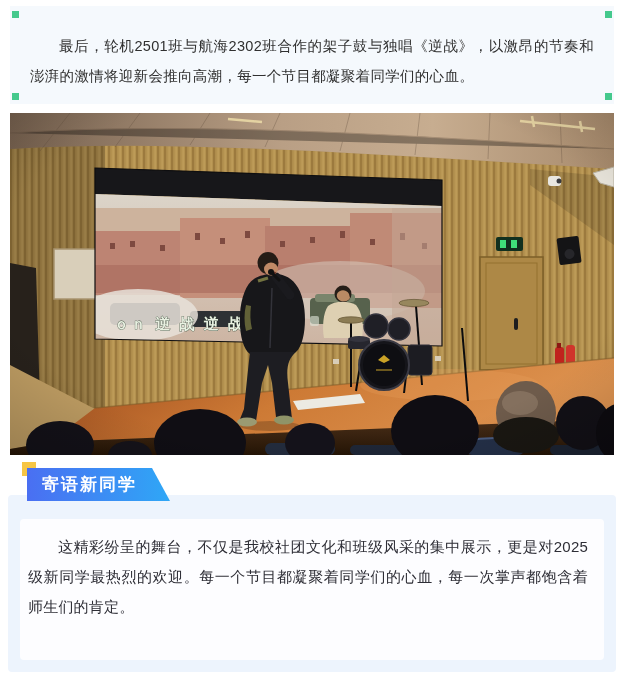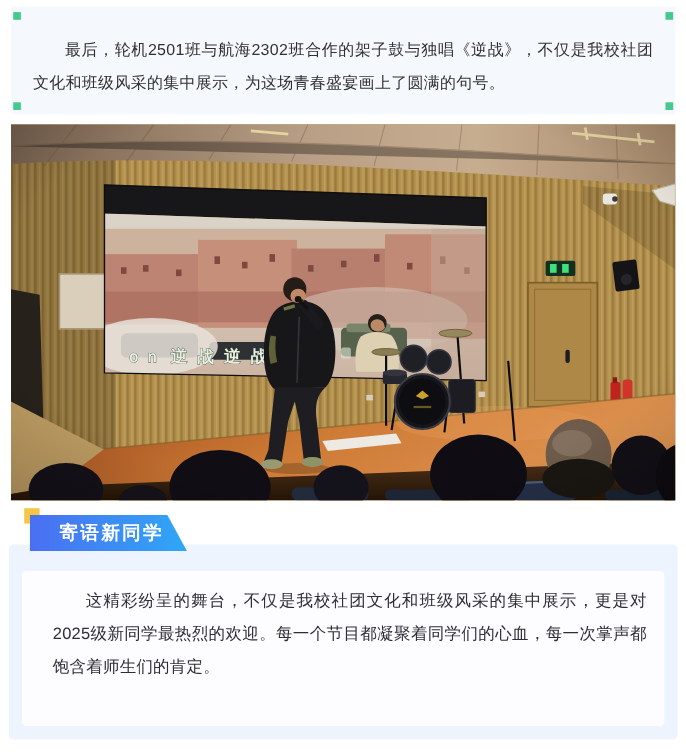--- a/index.html
+++ b/index.html
@@ -39,46 +39,46 @@
   .badge-yellow-sq{position:absolute;left:0;top:0;width:14px;height:14px;background:var(--badge-yellow);}
   .section-badge{
     position:absolute;left:5px;top:6px;width:143px;height:33px;
     background:linear-gradient(90deg,var(--badge-start),var(--badge-end));
     clip-path:polygon(0 0,calc(100% - 18px) 0,100% 100%,0 100%);
     display:flex;align-items:center;justify-content:flex-start;
     box-shadow:0 3px 6px rgba(47,120,240,.35);
   }
   .section-badge span{
     color:#ffffff;font-weight:bold;font-size:17px;letter-spacing:2px;
-    padding-left:27px;
+    padding-left:15px;
   }
   
   .message-panel{
     position:absolute;left:8px;top:495px;width:608px;height:177px;
     background:var(--panel-bg);border-radius:4px;z-index:1;
   }
   .message-card{
     position:absolute;left:12px;top:24px;width:584px;height:141px;
     background:var(--card-bg);border-radius:4px;box-sizing:border-box;
-    padding:13px 16px 0 28px;
+    padding:13px 16px 0 8px;
   }
   .message-card p{
     margin:0;font-size:15px;line-height:30px;color:#2e2e36;
     text-indent:2em;text-align:justify;letter-spacing:.2px;
   }
 </style>
 </head>
 <body>
 
 <div class="intro-card">
   <i class="corner-sq sq-tl"></i>
   <i class="corner-sq sq-tr"></i>
   <i class="corner-sq sq-bl"></i>
   <i class="corner-sq sq-br"></i>
-  <p>最后，轮机2501班与航海2302班合作的架子鼓与独唱《逆战》，不仅是我校社团文化和班级风采的集中展示，为这场青春盛宴画上了圆满的句号。</p>
+  <p>最后，轮机2501班与航海2302班合作的架子鼓与独唱《逆战》，以激昂的节奏和澎湃的激情将迎新会推向高潮，每一个节目都凝聚着同学们的心血。</p>
 </div>
 
 <figure class="photo" style="margin:0">
 <svg viewBox="0 0 604 342" preserveAspectRatio="none">
   <defs>
     <linearGradient id="ceilG" x1="0" y1="0" x2="1" y2="0">
       <stop offset="0" stop-color="#75604e"></stop>
           <stop offset="0.45" stop-color="#b99f85"></stop>
       <stop offset="0.7" stop-color="#c7ad90"></stop>
           <stop offset="1" stop-color="#a78a6c"></stop>

